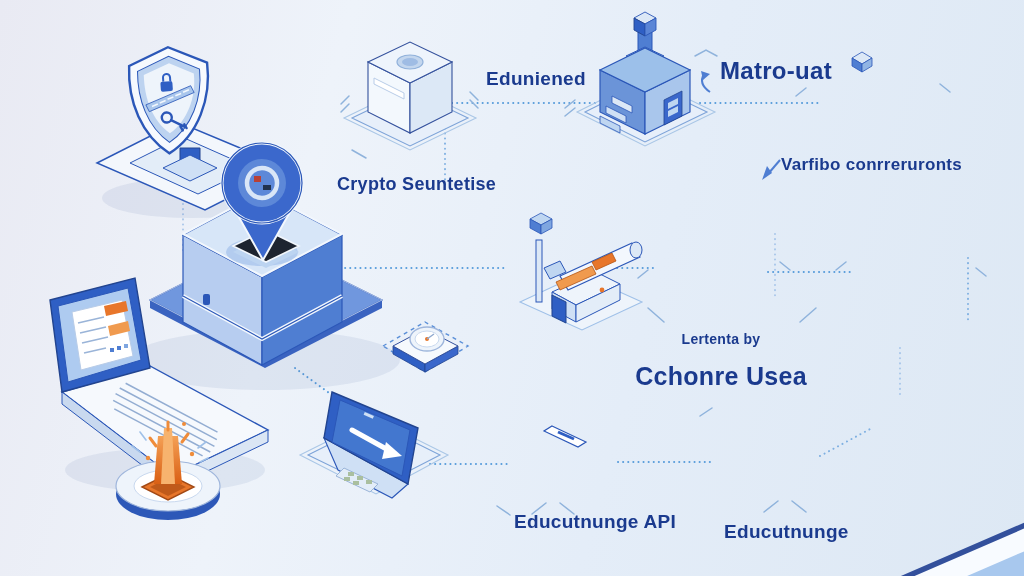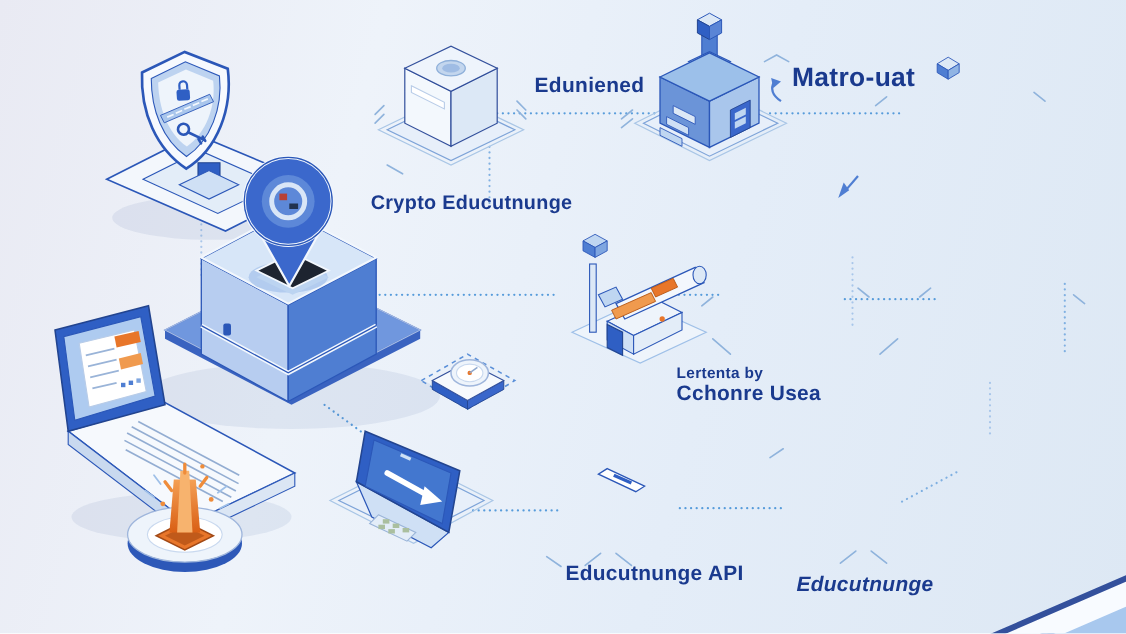--- a/index.html
+++ b/index.html
@@ -10,25 +10,25 @@
   }
   .scene{position:absolute;left:0;top:0;width:1024px;height:576px;}
   .lbl{
     position:absolute;color:#1a3a8e;font-weight:700;letter-spacing:.3px;
     white-space:nowrap;line-height:1.15;
   }
   #lbl-eduniened{left:486px;top:68px;font-size:19px;}
   #lbl-crypto{left:337px;top:174px;font-size:18px;}
   #lbl-matro{left:720px;top:57px;font-size:24px;}
   #lbl-varfibo{left:781px;top:155px;font-size:17px;}
-  #lbl-lertenta{left:615px;top:331px;width:212px;text-align:left;white-space:normal;}
+  #lbl-lertenta{left:615px;top:331px;width:212px;text-align:center;white-space:normal;}
   #lbl-lertenta .l1{font-size:14px;display:block;}
-  #lbl-lertenta .l2{font-size:19px;display:block;margin-top:1px;}
+  #lbl-lertenta .l2{font-size:25px;display:block;margin-top:15px;}
   #lbl-integraton{left:514px;top:511px;font-size:19px;}
-  #lbl-educutnunge{left:724px;top:521px;font-size:19px;font-style:italic;}
+  #lbl-educutnunge{left:724px;top:521px;font-size:19px;}
 </style>
 </head>
 <body>
 
 <div class="stage">
 
 <svg class="scene" viewBox="0 0 1024 576">
   <defs>
     <linearGradient id="gradOrange" x1="0" y1="0" x2="0" y2="1">
       <stop offset="0" stop-color="#f4a055"></stop>
@@ -289,22 +289,23 @@
   </g>
   <g>
     <line x1="780" y1="160" x2="768" y2="174" stroke="#4f7ed2" stroke-width="2"></line>
     <polygon points="762,180 772,173 767,166" fill="#4f7ed2"></polygon>
     <path d="M710,92 Q698,84 704,74" fill="none" stroke="#4f7ed2" stroke-width="2"></path>
     <polygon points="701,71 710,74 703,80" fill="#4f7ed2"></polygon>
   </g>
 </svg>
 
 <div class="lbl" id="lbl-eduniened">Eduniened</div>
-<div class="lbl" id="lbl-crypto">Crypto Educutnunge</div>
+<div class="lbl" id="lbl-crypto">Crypto Seuntetise</div>
 <div class="lbl" id="lbl-matro">Matro-uat</div>
+<div class="lbl" id="lbl-varfibo">Varfibo conrreruronts</div>
 <div class="lbl" id="lbl-lertenta">
   <span class="l1">Lertenta by</span>
   <span class="l2">Cchonre Usea</span>
 </div>
 <div class="lbl" id="lbl-integraton">Educutnunge API</div>
 <div class="lbl" id="lbl-educutnunge">Educutnunge</div>
 
 </div>
 
 </body></html>

